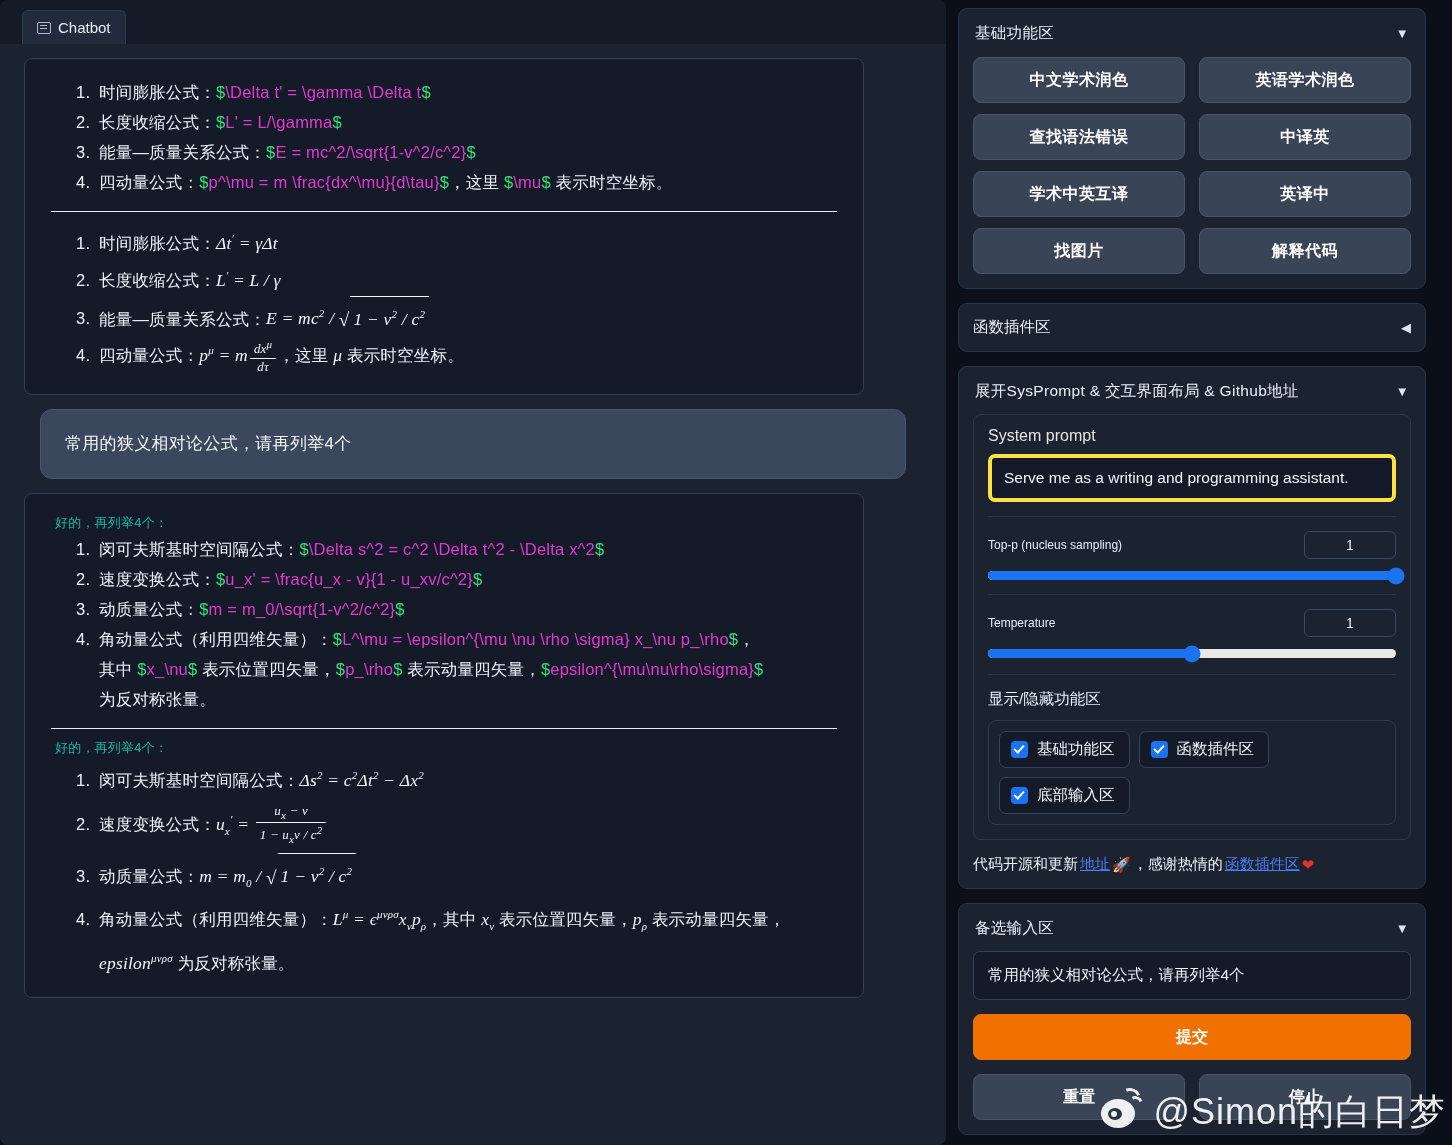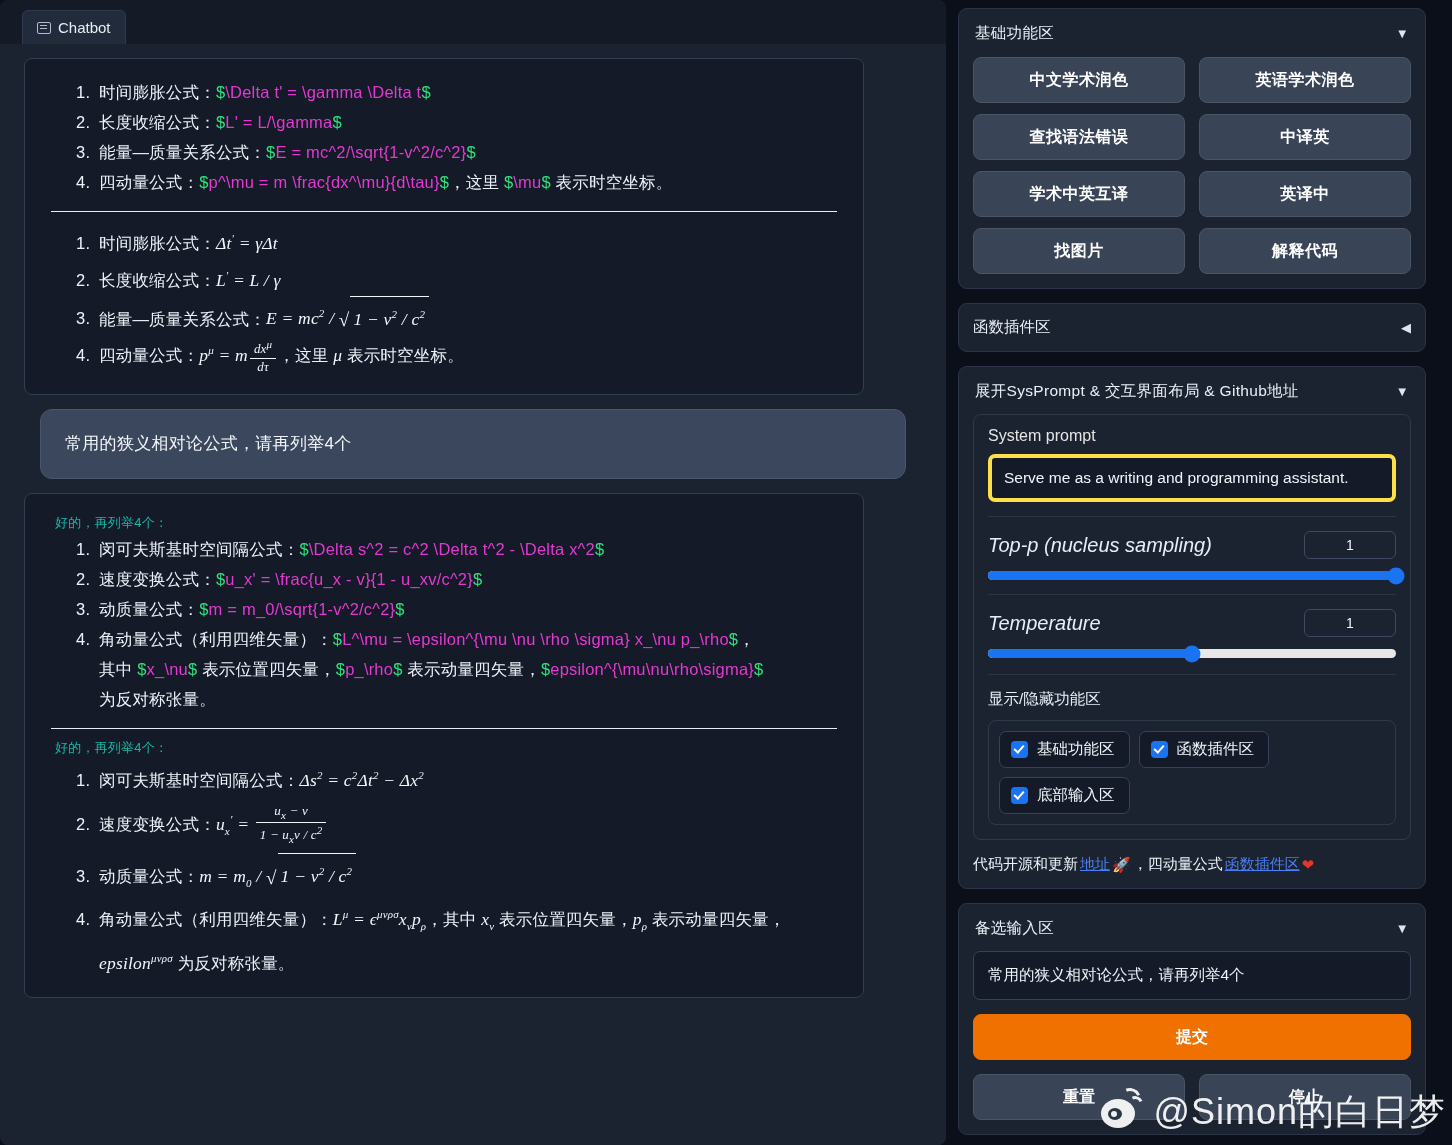--- a/index.html
+++ b/index.html
@@ -249,21 +249,21 @@
     min-height: 40px;
     display: flex;
     align-items: center;
   }
   .slider-block { padding-top: 14px; margin-top: 14px; border-top: 1px solid #2b3547; }
   .slider-row {
     display: flex;
     align-items: center;
     justify-content: space-between;
   }
-  .slider-label { color: #e7eef7; font-size: 20px; font-style: italic; }
+  .slider-label { color: #e7eef7; font-size: 12px; }
   .num-box {
     width: 92px; height: 28px;
     border: 1px solid #3d4a61;
     border-radius: 6px;
     color: #f0f4fa;
     font-size: 14px;
     display: flex;
     align-items: center;
     justify-content: center;
     background: #1b2230;
@@ -619,21 +619,21 @@
               <span>底部输入区</span>
             </label>
           </div>
         </div>
       </div>
 
       <div class="credit">
         <span>代码开源和更新</span>
           <a href="#">地址</a>
           <span>🚀</span>
-          <span>，四动量公式</span>
+          <span>，感谢热情的</span>
           <a href="#">函数插件区</a>
           <span style="color:#e8342a;">❤</span>
       </div>
     </div>
 
     <div class="panel">
       <div class="panel-head">
         <span>备选输入区</span>
         <span class="caret">▼</span>
       </div>

